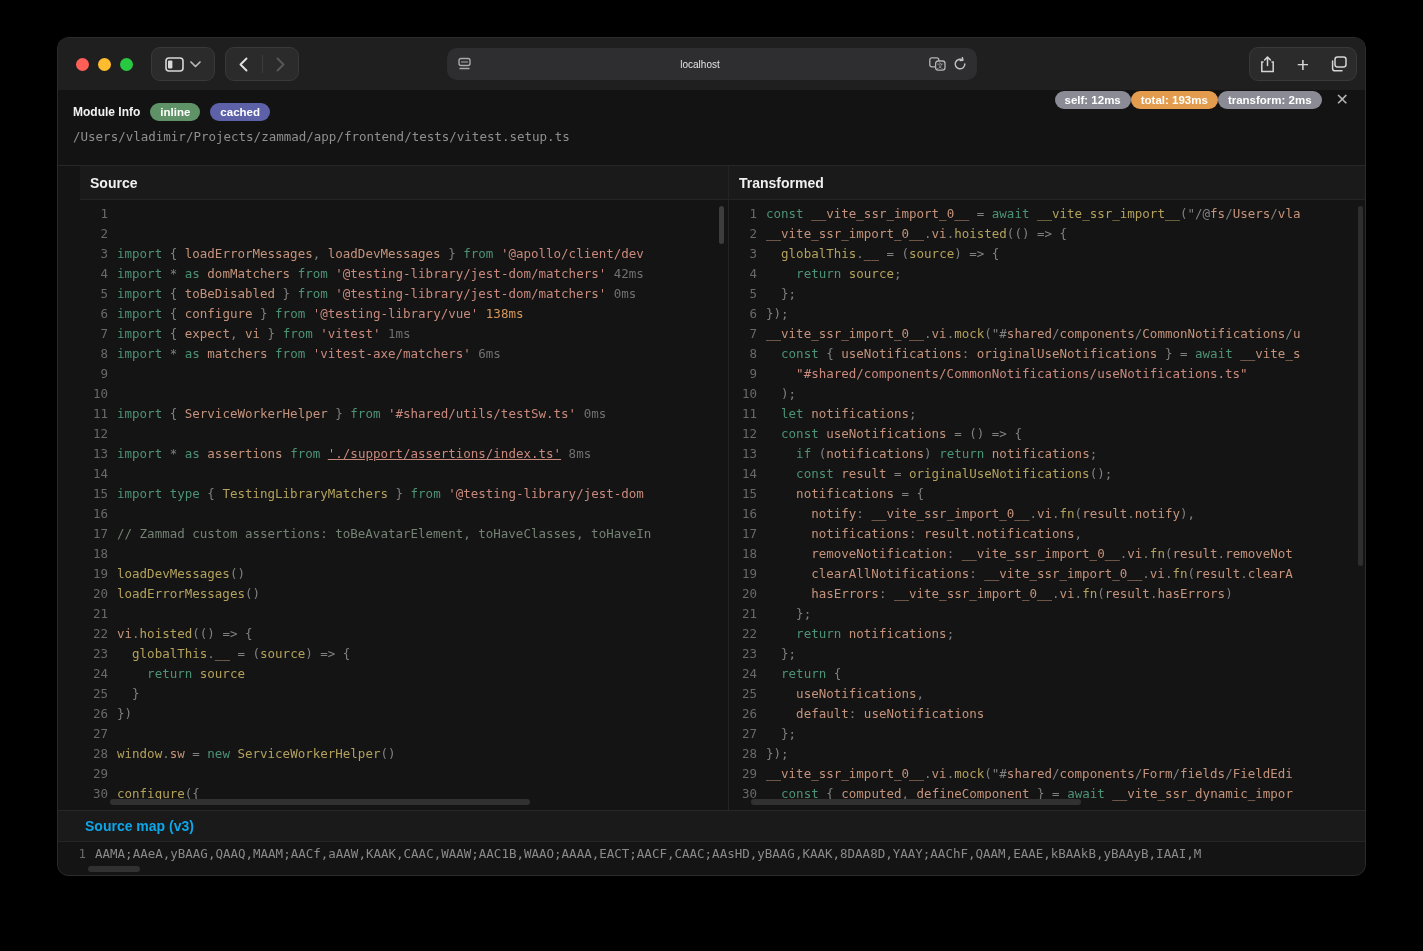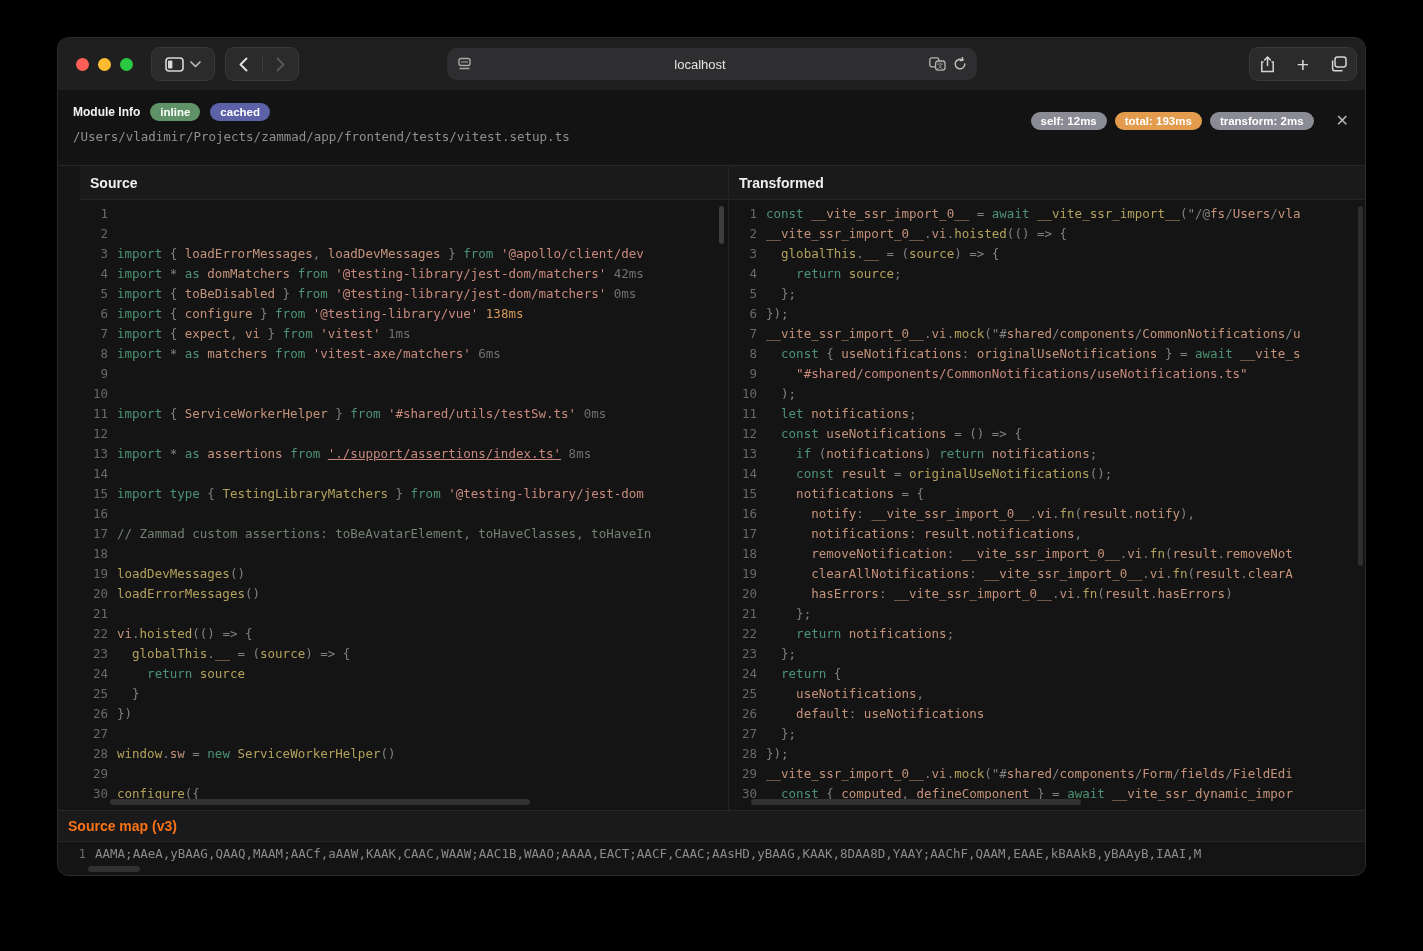--- a/index.html
+++ b/index.html
@@ -17,34 +17,34 @@
   .light { width:13px; height:13px; border-radius:50%; }
   .pill { height:34px; background:#2b2b2c; border:1px solid #39393a; border-radius:9px;
           display:flex; align-items:center; justify-content:center; }
   .sidebar-pill { width:64px; margin-left:18px; gap:6px; }
   .nav-pill { width:74px; margin-left:10px; }
   .nav-btn { width:36px; height:100%; display:flex; align-items:center; justify-content:center; }
   .nav-sep { width:1px; height:18px; background:#3c3c3d; }
   .url-field { position:absolute; left:50%; top:10px; transform:translateX(-50%);
                width:530px; height:32px; background:#2e2e30; border-radius:10px;
                display:flex; align-items:center; padding:0 10px; }
-  .url-text { flex:1; text-align:center; color:#e3e3e3; font-size:13px; }
+  .url-text { flex:1; text-align:center; color:#e3e3e3; font-size:10px; }
   .right-pill { position:absolute; right:8px; top:9px; width:108px; gap:0; }
   .right-pill > * { flex:1; display:flex; align-items:center; justify-content:center; height:100%; }
   svg.icon { display:block; }
 
   
   .mod-header { position:relative; height:76px; background:#131313;
                 border-bottom:1px solid #272727; padding:13px 15px 0 15px; }
   .mod-title-row { display:flex; align-items:center; gap:10px; }
   .mod-title { color:#f2f2f2; font-size:12px; font-weight:700; }
   .flag { color:#fff; font-size:11.5px; font-weight:700; padding:3px 10px; border-radius:10px; }
   .mod-path { margin-top:8px; color:#8f8f8f; font-size:13px;
               font-family:"DejaVu Sans Mono", monospace; font-size:12.5px; }
-  .timing-row { position:absolute; right:16px; top:22px; display:flex; align-items:center; gap:8px; }
+  .timing-row { position:absolute; right:16px; top:1px; display:flex; align-items:center; }
   .timing { color:#fff; font-size:11.5px; font-weight:700; padding:3px 10px; border-radius:10px; }
   .close-btn { color:#b5b5b5; font-size:16px; margin-left:14px; cursor:default; line-height:1; }
 
   
   .panels { display:flex; height:644px;padding-left:22px; }
   .panel { position:relative; overflow:hidden; background:#141414; }
   .panel.left { width:649px; border-right:1px solid #242424; }
   .panel.right { flex:1; }
   .panel-header { height:34px; background:#1a1a1a; border-bottom:1px solid #252525;
                   display:flex; align-items:center; padding-left:10px;
@@ -62,22 +62,22 @@
   .tok-ms  { color:#707070; }
   .tok-ms.hot { color:#d7995b; }
   .tok-pu  { color:#808080; }
 
   .vscroll { position:absolute; width:5px; border-radius:3px; background:#3d3d3d; }
   .hscroll { position:absolute; height:6px; border-radius:3px; background:#313131; }
 
   
   .sourcemap { position:relative; height:64px; border-top:1px solid #272727; background:#141414; }
   .sm-header { height:31px; background:#1a1a1a; border-bottom:1px solid #252525;
-               display:flex; align-items:center; padding-left:10px;
-               color:#f97316; font-size:14px; font-weight:700; }
+               display:flex; align-items:center; padding-left:27px;
+               color:#0ea5e9; font-size:14px; font-weight:700; }
   .sm-line { display:flex; height:20px; line-height:20px; margin-top:2px; white-space:pre;
              overflow:hidden; font-family:"DejaVu Sans Mono", monospace; font-size:12.5px;
              color:#8a8a8a; }
 </style>
 </head>
 <body>
 
 <div class="window">
 
   <div class="toolbar">

